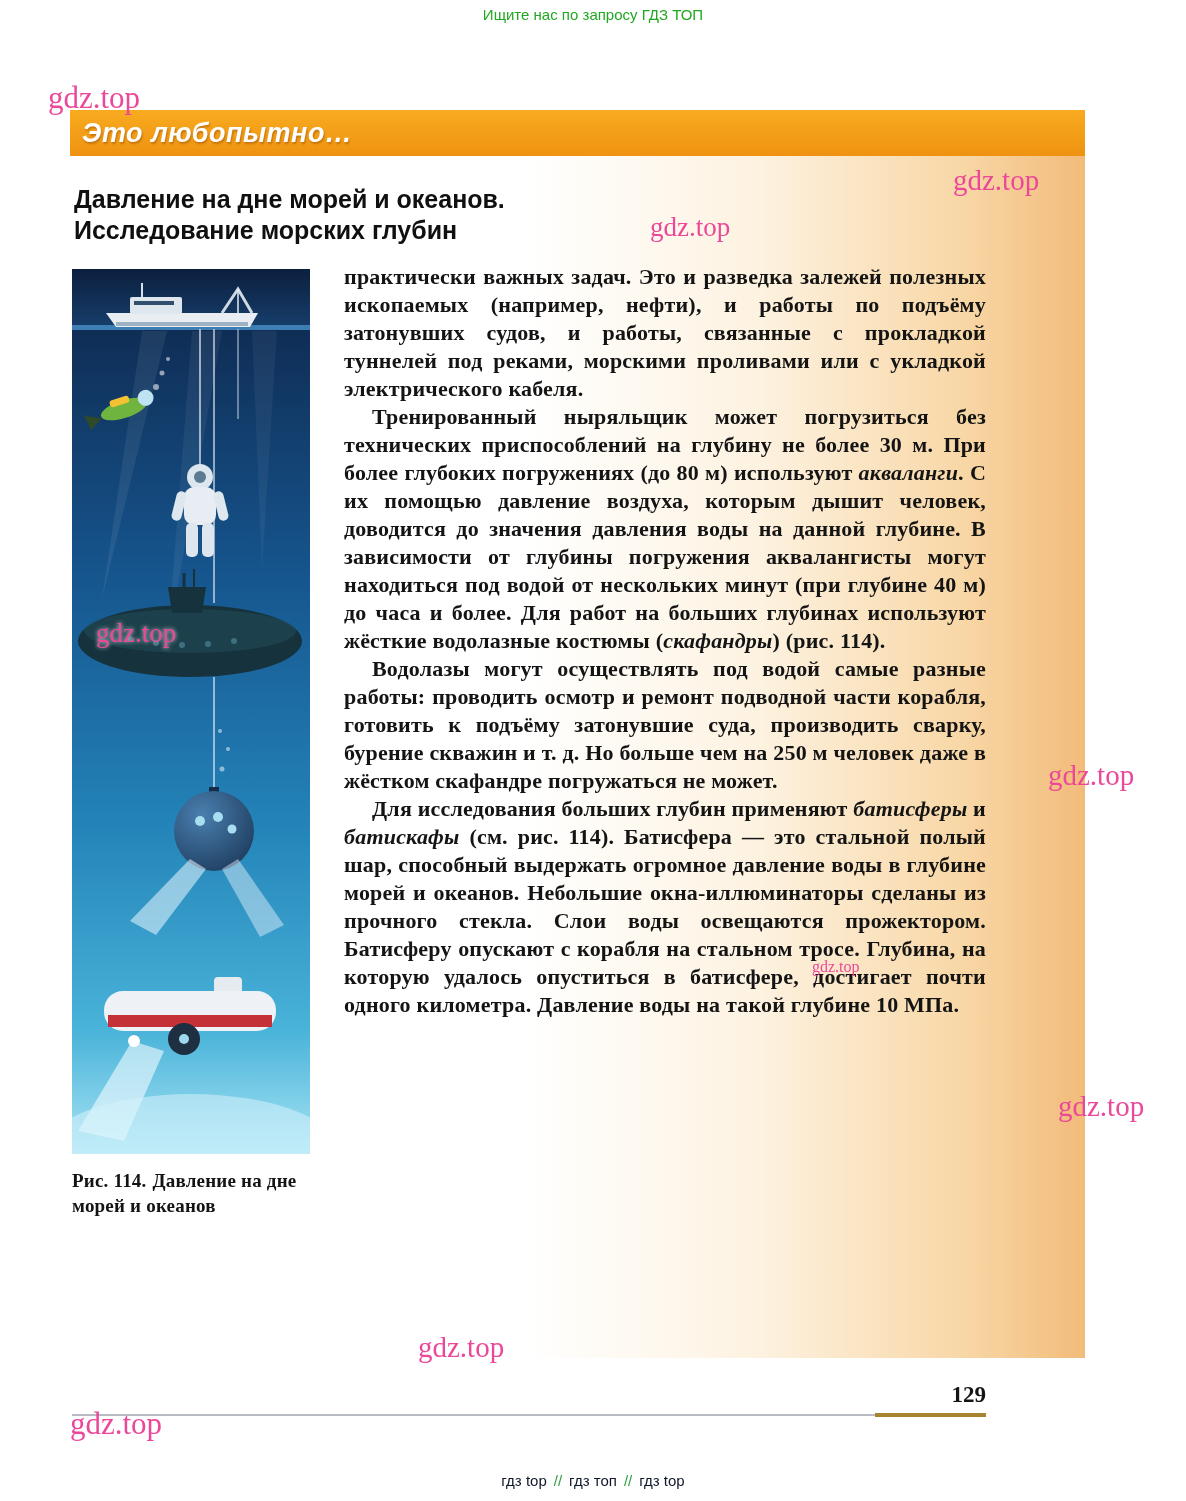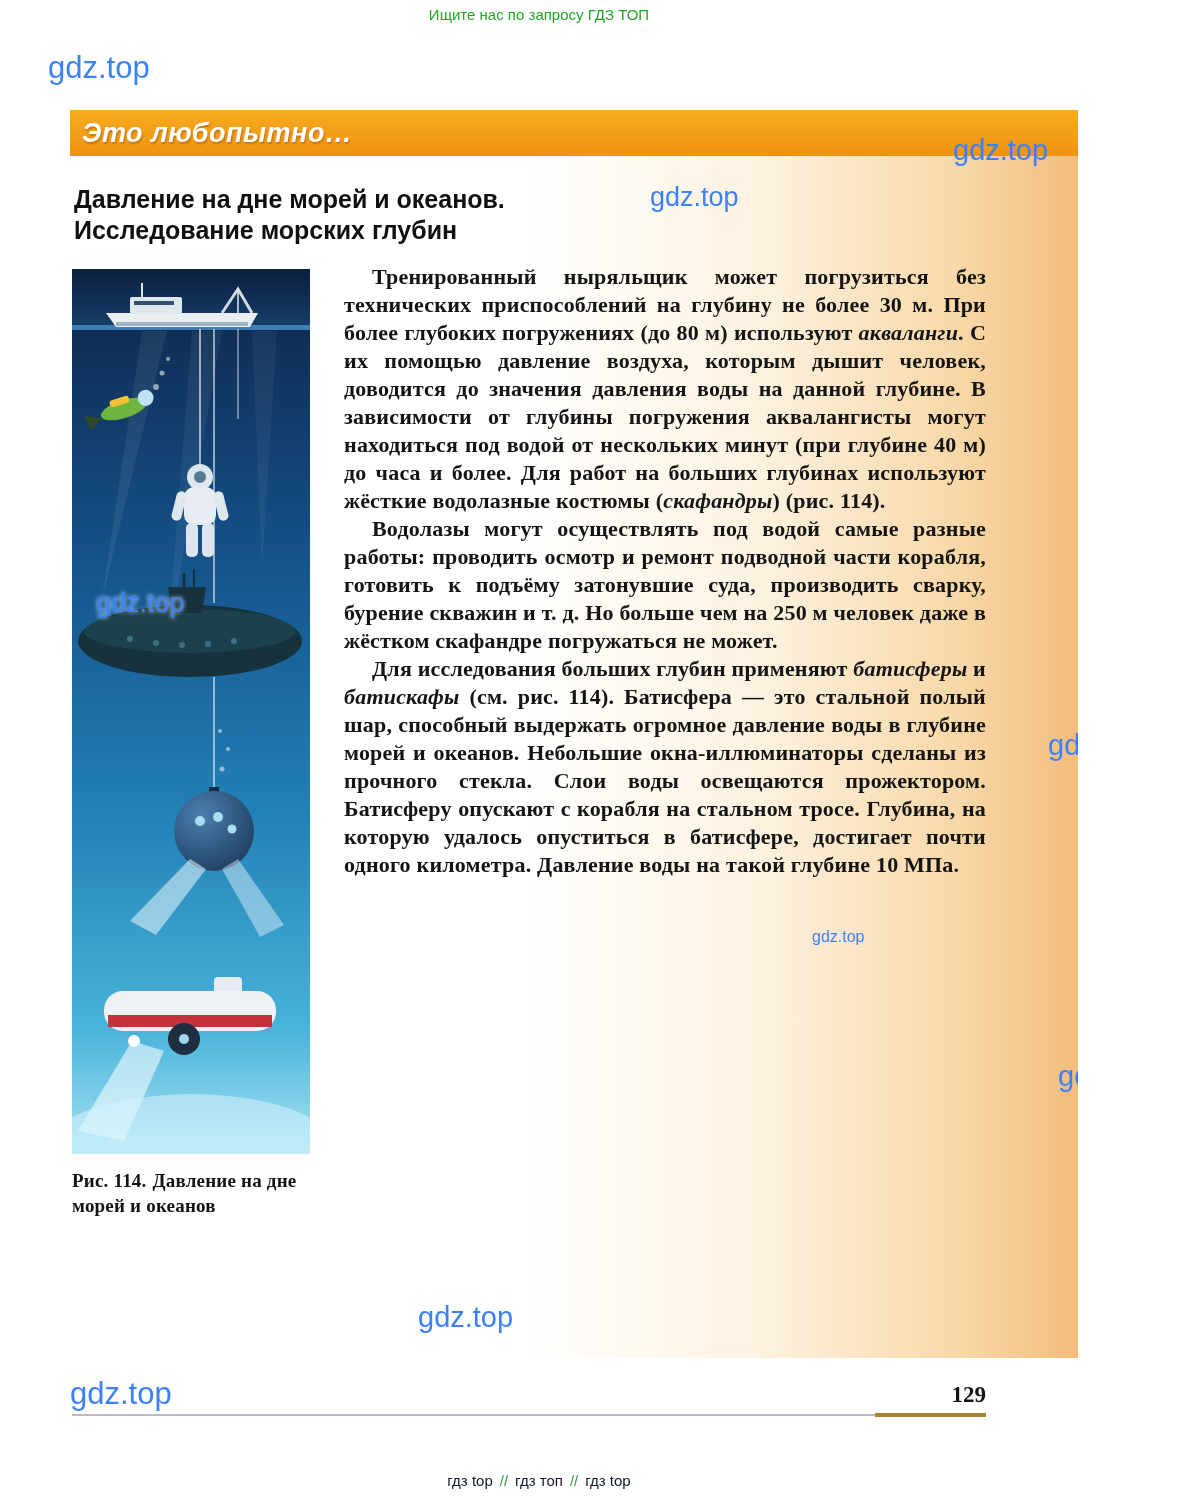--- a/index.html
+++ b/index.html
@@ -1,23 +1,23 @@
 <!DOCTYPE html>
 <html lang="ru"><head>
 <meta charset="utf-8">
 <style>
   html,body{margin:0;padding:0;background:#ffffff;}
   body{width:1186px;height:1501px;position:relative;font-family:"Liberation Serif",serif;}
-  .canvas{position:relative;width:1078px;height:1501px;background:#ffffff;overflow:hidden;}
+  .canvas{position:relative;width:1186px;height:1501px;background:#ffffff;overflow:hidden;}
 
   .top-note{position:absolute;top:6px;left:0;width:100%;text-align:center;
     color:#21a821;font-family:"Liberation Sans",sans-serif;font-size:15px;}
 
   
-  .wm{position:absolute;color:#3b82f6;font-family:Liberation Sans, sans-serif;z-index:50;line-height:1;}
+  .wm{position:absolute;color:#ec4899;font-family:Liberation Serif, serif;z-index:50;line-height:1;margin-top:30px;}
   .wm1{left:48px;top:52px;font-size:31px;}
   .wm2{left:953px;top:136px;font-size:29px;}
   .wm3{left:650px;top:184px;font-size:27px;}
   .wm4{left:96px;top:590px;font-size:27px;text-shadow:0 0 4px rgba(255,255,255,.8);}
   .wm5{left:1048px;top:731px;font-size:29px;}
   .wm6{left:812px;top:929px;font-size:16px;}
   .wm7{left:1058px;top:1062px;font-size:29px;}
   .wm8{left:418px;top:1303px;font-size:29px;}
   .wm9{left:70px;top:1378px;font-size:31px;}
 
@@ -200,20 +200,21 @@
               </g>
 
               <ellipse cx="119" cy="885" rx="150" ry="60" fill="#d6f2fb" opacity="0.55"></ellipse>
             </svg>
 
             <figcaption class="fig-caption">
               <span class="cap-label">Рис. 114.</span><span>Давление на дне морей и океанов</span>
             </figcaption>
           </figure>
 
+          <p class="para cont">практически важных задач. Это и разведка залежей полезных ископаемых (например, нефти), и работы по подъёму затонувших судов, и работы, связанные с прокладкой туннелей под реками, морскими проливами или с укладкой электрического кабеля.</p>
 
           <p class="para"><span>Тренированный ныряльщик может погрузиться без технических приспособлений на глубину не более 30 м. При более глубоких погружениях (до 80 м) используют </span><i>акваланги</i><span>. С их помощью давление воздуха, которым дышит человек, доводится до значения давления воды на данной глубине. В зависимости от глубины погружения аквалангисты могут находиться под водой от нескольких минут (при глубине 40 м) до часа и более. Для работ на больших глубинах используют жёсткие водолазные костюмы (</span><i>скафандры</i><span>) (рис. 114).</span></p>
 
           <p class="para">Водолазы могут осуществлять под водой самые разные работы: проводить осмотр и ремонт подводной части корабля, готовить к подъёму затонувшие суда, производить сварку, бурение скважин и т. д. Но больше чем на 250 м человек даже в жёстком скафандре погружаться не может.</p>
 
 
           <p class="para"><span>Для исследования больших глубин применяют </span><i>батисферы</i><span> и </span><i>батискафы</i><span> (см. рис. 114). Батисфера — это стальной полый шар, способный выдержать огромное давление воды в глубине морей и океанов. Небольшие окна-иллюминаторы сделаны из прочного стекла. Слои воды освещаются прожектором. Батисферу опускают с корабля на стальном тросе. Глубина, на которую удалось опуститься в батисфере, достигает почти одного километра. Давление воды на такой глубине 10 МПа.</span></p>
 
         </div>
       </div>

